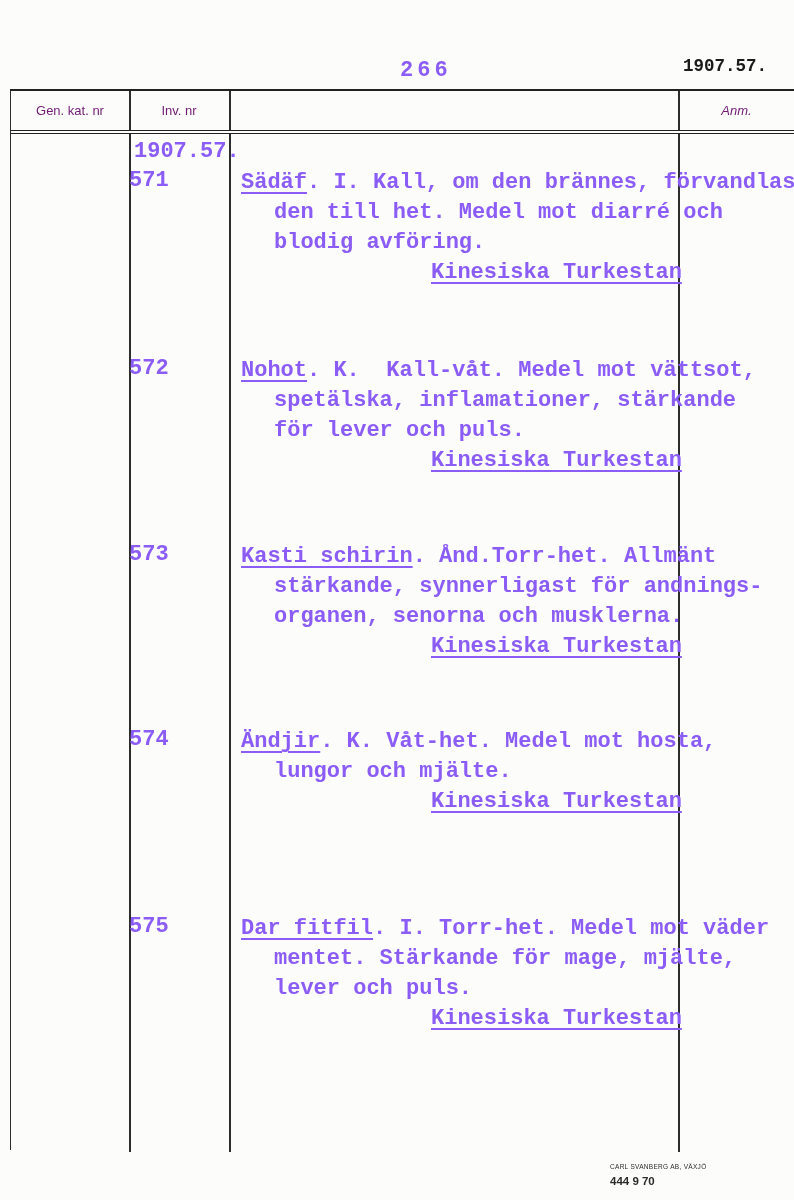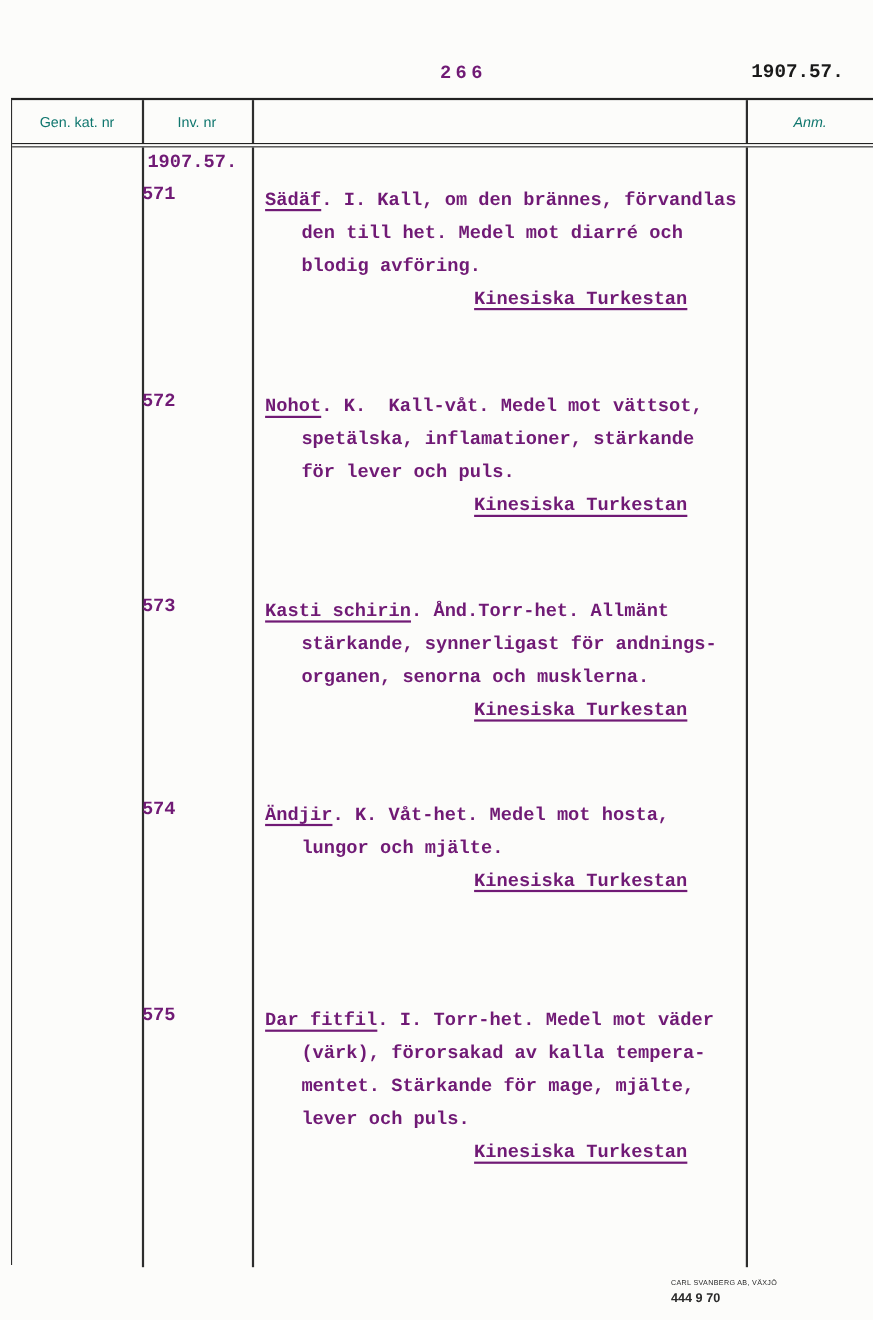--- a/index.html
+++ b/index.html
@@ -38,21 +38,21 @@
     border-top: 2.5px solid #222;
     box-sizing: border-box;
   }
   .thead {
     position: relative;
     height: 39px;
     border-bottom: 4px double #222;
     box-sizing: content-box;
     font-family: "Liberation Sans", sans-serif;
     font-size: 13px;
-    color: #0f766e;
+    color: #701a75;
   }
   .thead .th {
     position: absolute;
     top: 0; height: 39px;
     line-height: 39px;
     text-align: center;
   }
   .th-genkat { left: 0; width: 118px; }
   .th-inv    { left: 118px; width: 100px; }
   .th-anm    { left: 667px; width: 117px; font-style: italic; }
@@ -65,22 +65,22 @@
   .vl-2 { left: 218px; }
   .vl-3 { left: 667px; }
   .tbody {
     position: relative;
     height: 1018px;
   }
   
   .tw {
     font-family: "Liberation Mono", monospace;
     font-weight: bold;
-    font-size: 17px;
-    color: #701a75;
+    font-size: 22px;
+    color: #8b5cf6;
   }
   .year-label {
     position: absolute;
     left: 123px; top: 5px;
   }
   .entry { position: absolute; left: 0; right: 0; }
   .e-571 { top: 34px; }
   .e-572 { top: 222px; }
   .e-573 { top: 408px; }
   .e-574 { top: 593px; }
@@ -192,21 +192,20 @@
           <div class="line"><span class="u">Ändjir</span><span>. K. Våt-het. Medel mot hosta,</span></div>
           <div class="line cont">lungor och mjälte.</div>
           <div class="line loc"><span class="u">Kinesiska Turkestan</span></div>
         </div>
       </div>
 
       <div class="entry e-575 tw">
         <div class="inv-nr">575</div>
         <div class="entry-text">
           <div class="line"><span class="u">Dar fitfil</span><span>. I. Torr-het. Medel mot väder</span></div>
-          <div class="line cont">(värk), förorsakad av kalla tempera-</div>
           <div class="line cont">mentet. Stärkande för mage, mjälte,</div>
           <div class="line cont">lever och puls.</div>
           <div class="line loc"><span class="u">Kinesiska Turkestan</span></div>
         </div>
       </div>
 
     </div>
   </div>
 
   <div class="print-footer">

